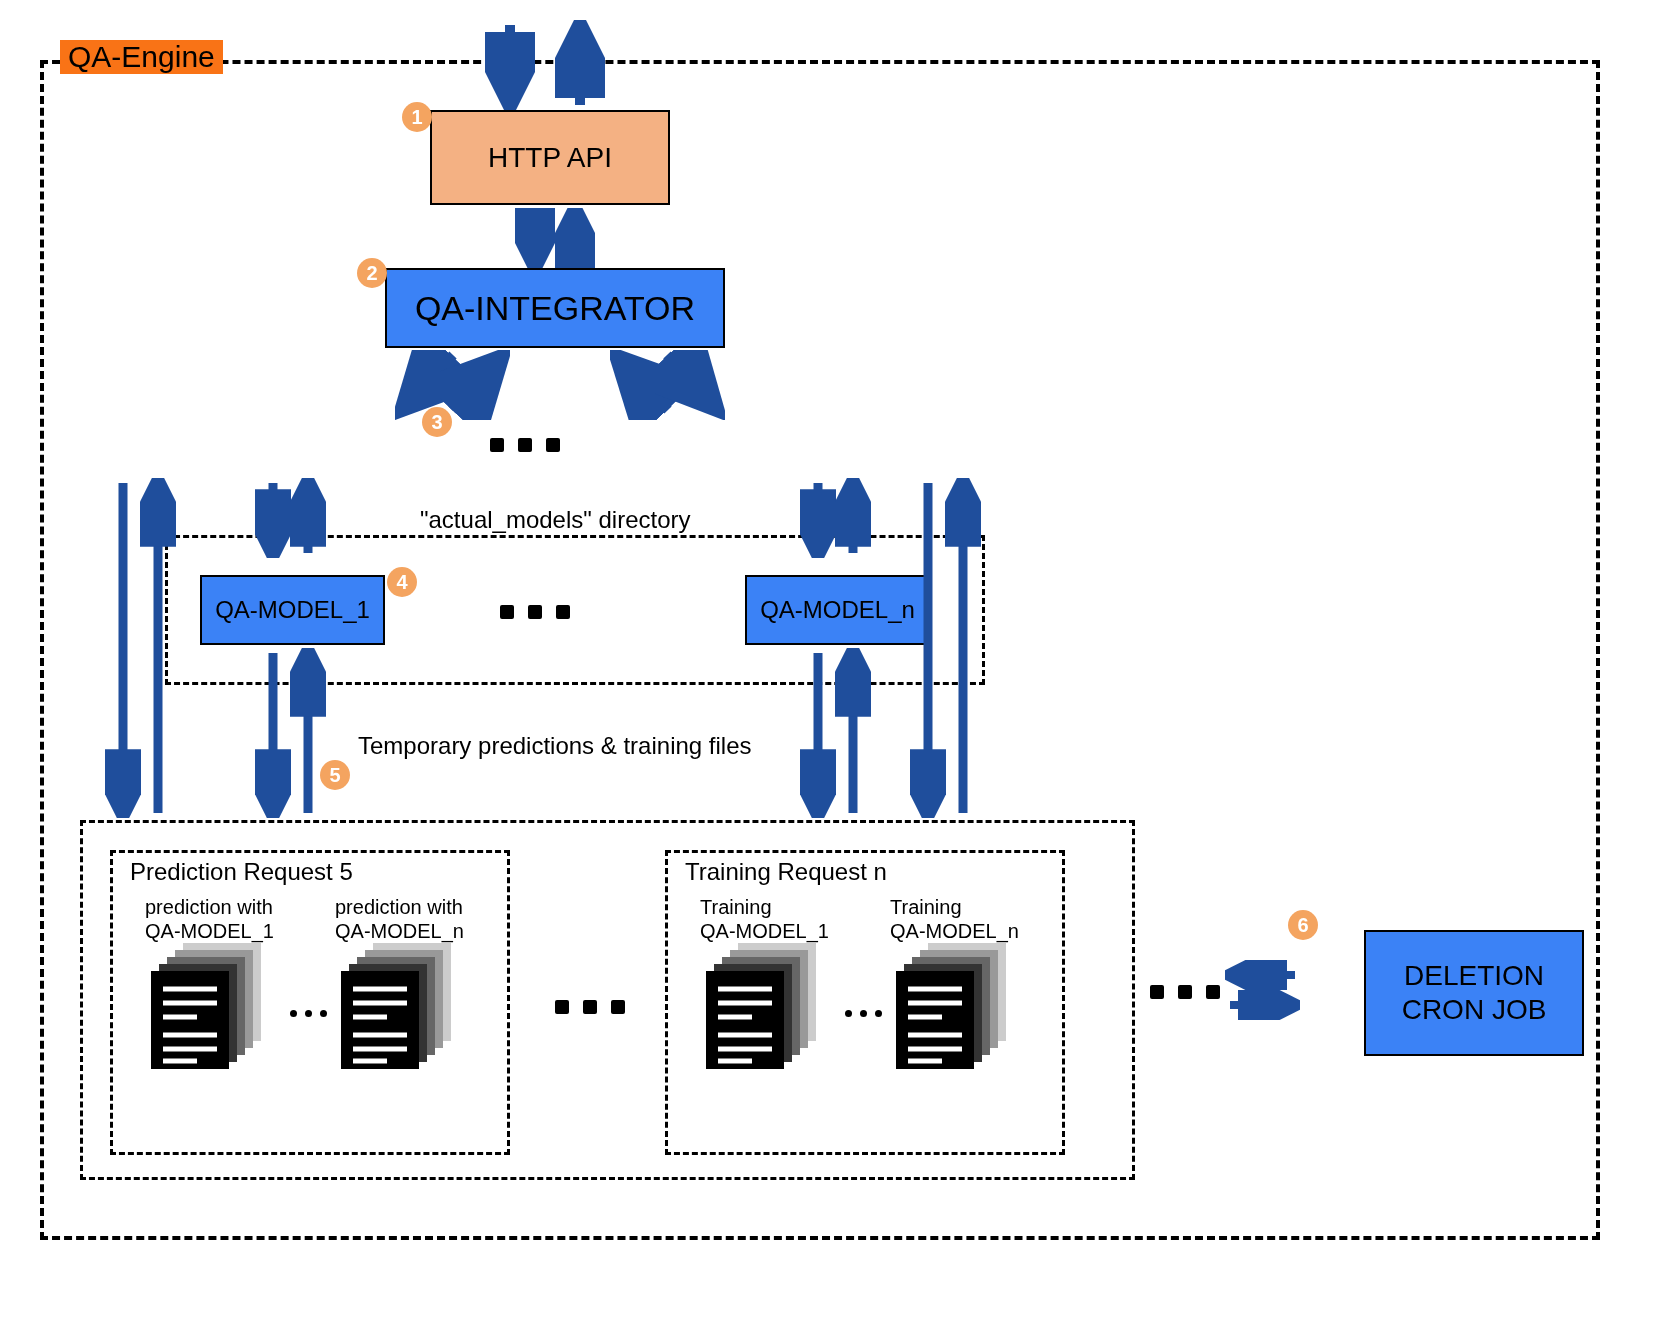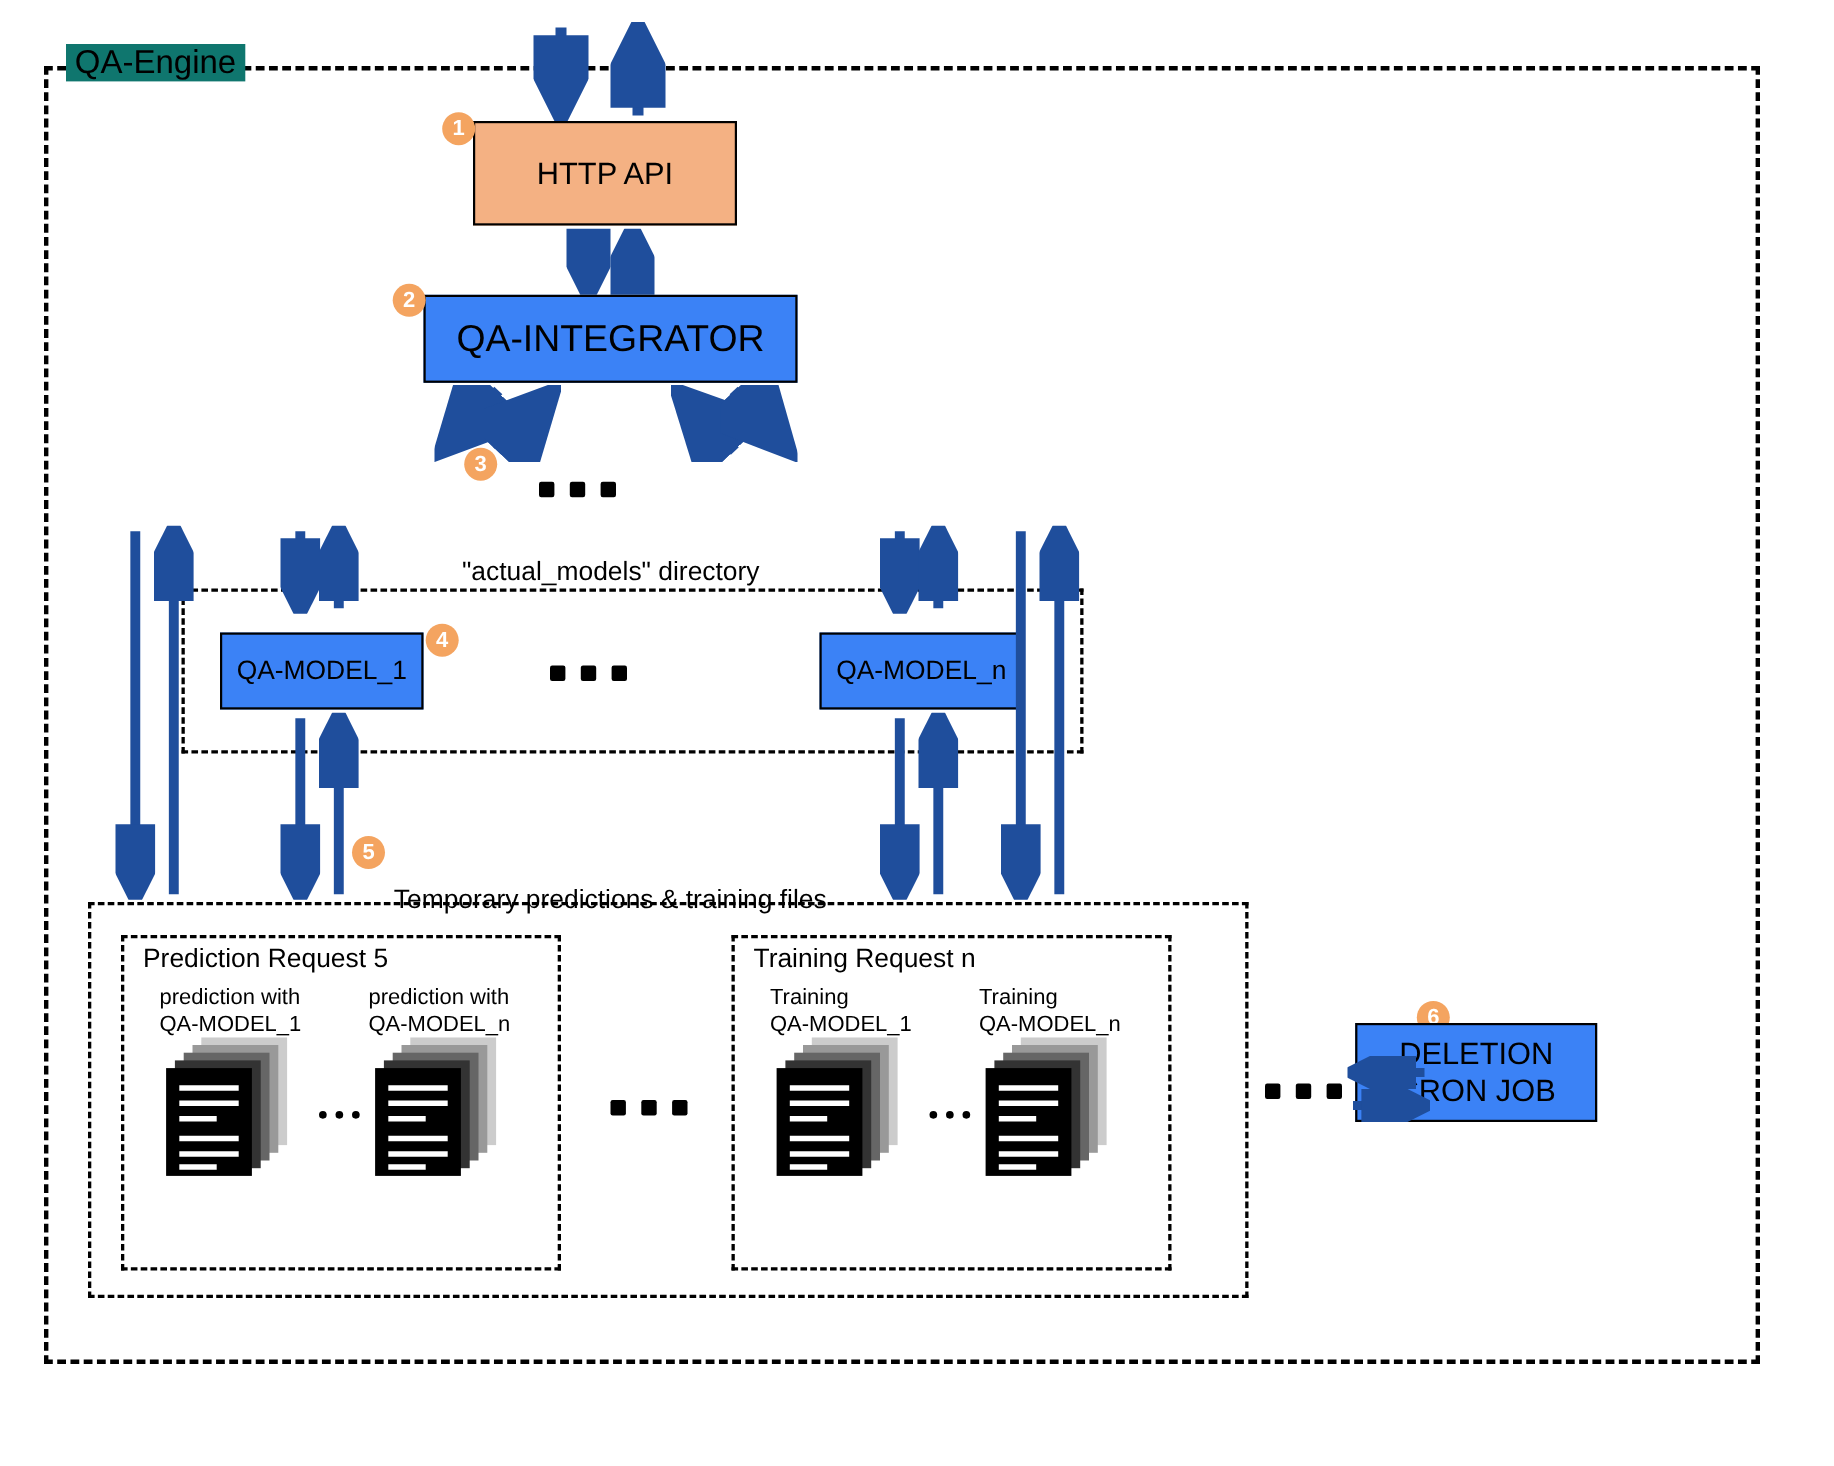--- a/index.html
+++ b/index.html
@@ -19,21 +19,21 @@
 .small{font-size:20px;text-align:left;line-height:1.2}
 svg{display:block}
 .filestack{position:absolute}
 </style>
 </head>
 <body>
 
 <div class="stage">
 
   <div class="dashed" style="left:40px;top:60px;width:1560px;height:1180px"></div>
-  <div class="label title" style="left:60px;top:40px;background:#0f766e;padding:0 8px">QA-Engine</div>
+  <div class="label title" style="left:60px;top:40px;background:#f97316;padding:0 8px">QA-Engine</div>
 
   <svg class="arrow" style="left:485px;top:20px" width="50" height="90">
       <defs>
         <marker id="ah" viewBox="0 0 10 10" refX="7" refY="5" markerWidth="9" markerHeight="9" orient="auto">
           <path d="M0,0 L10,5 L0,10 z" fill="#1f4e9c"></path>
         </marker>
       </defs>
       <line x1="25" y1="5" x2="25" y2="75" stroke="#1f4e9c" stroke-width="10" marker-end="url(#ah)"></line>
     </svg>
   <svg class="arrow" style="left:555px;top:20px" width="50" height="90">
@@ -126,21 +126,21 @@
       <line x1="18" y1="335" x2="18" y2="12" stroke="#1f4e9c" stroke-width="9" marker-end="url(#ah)"></line>
     </svg>
   <svg class="arrow" style="left:910px;top:478px" width="36" height="340">
       <line x1="18" y1="5" x2="18" y2="328" stroke="#1f4e9c" stroke-width="9" marker-end="url(#ah)"></line>
     </svg>
   <svg class="arrow" style="left:945px;top:478px" width="36" height="340">
       <line x1="18" y1="335" x2="18" y2="12" stroke="#1f4e9c" stroke-width="9" marker-end="url(#ah)"></line>
     </svg>
 
   <div class="badge" style="left:320px;top:760px">5</div>
-  <div class="label" style="left:358px;top:804px;font-size:24px">Temporary predictions &amp; training files</div>
+  <div class="label" style="left:358px;top:732px;font-size:24px">Temporary predictions &amp; training files</div>
   <div class="dashed" style="left:80px;top:820px;width:1055px;height:360px;border-width:3px"></div>
 
   <div class="dashed" style="left:110px;top:850px;width:400px;height:305px;border-width:3px"></div>
   <div class="label" style="left:130px;top:858px;font-size:24px">Prediction Request 5</div>
 
   <div class="dashed" style="left:665px;top:850px;width:400px;height:305px;border-width:3px"></div>
   <div class="label" style="left:685px;top:858px;font-size:24px">Training Request n</div>
 
   <div class="ell" style="left:555px;top:1000px">
       <span></span>
@@ -240,21 +240,21 @@
       </svg>
   </div>
 
   <div class="ell" style="left:1150px;top:985px">
       <span></span>
       <span></span>
       <span></span>
     </div>
 
   <div class="badge" style="left:1288px;top:910px">6</div>
-  <div class="solid" style="left:1232px;top:930px;width:220px;height:90px;flex-direction:column;line-height:1.2">
+  <div class="solid" style="left:1364px;top:930px;width:220px;height:126px;flex-direction:column;line-height:1.2">
       <span style="font-size:28px">DELETION CRON JOB</span>
     </div>
   <svg class="arrow" style="left:1225px;top:960px" width="75" height="30">
       <line x1="70" y1="15" x2="12" y2="15" stroke="#1f4e9c" stroke-width="8" marker-end="url(#ah)"></line>
     </svg>
   <svg class="arrow" style="left:1225px;top:990px" width="75" height="30">
       <line x1="5" y1="15" x2="63" y2="15" stroke="#1f4e9c" stroke-width="8" marker-end="url(#ah)"></line>
     </svg>
 
 </div>

